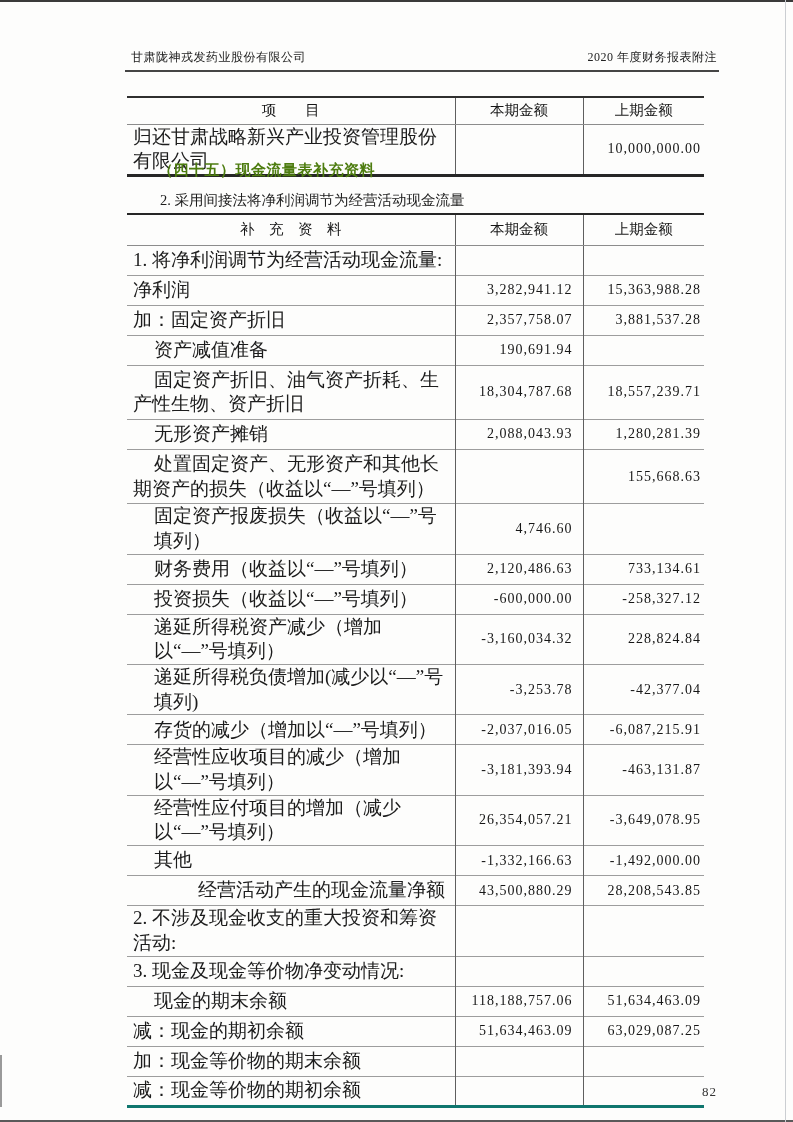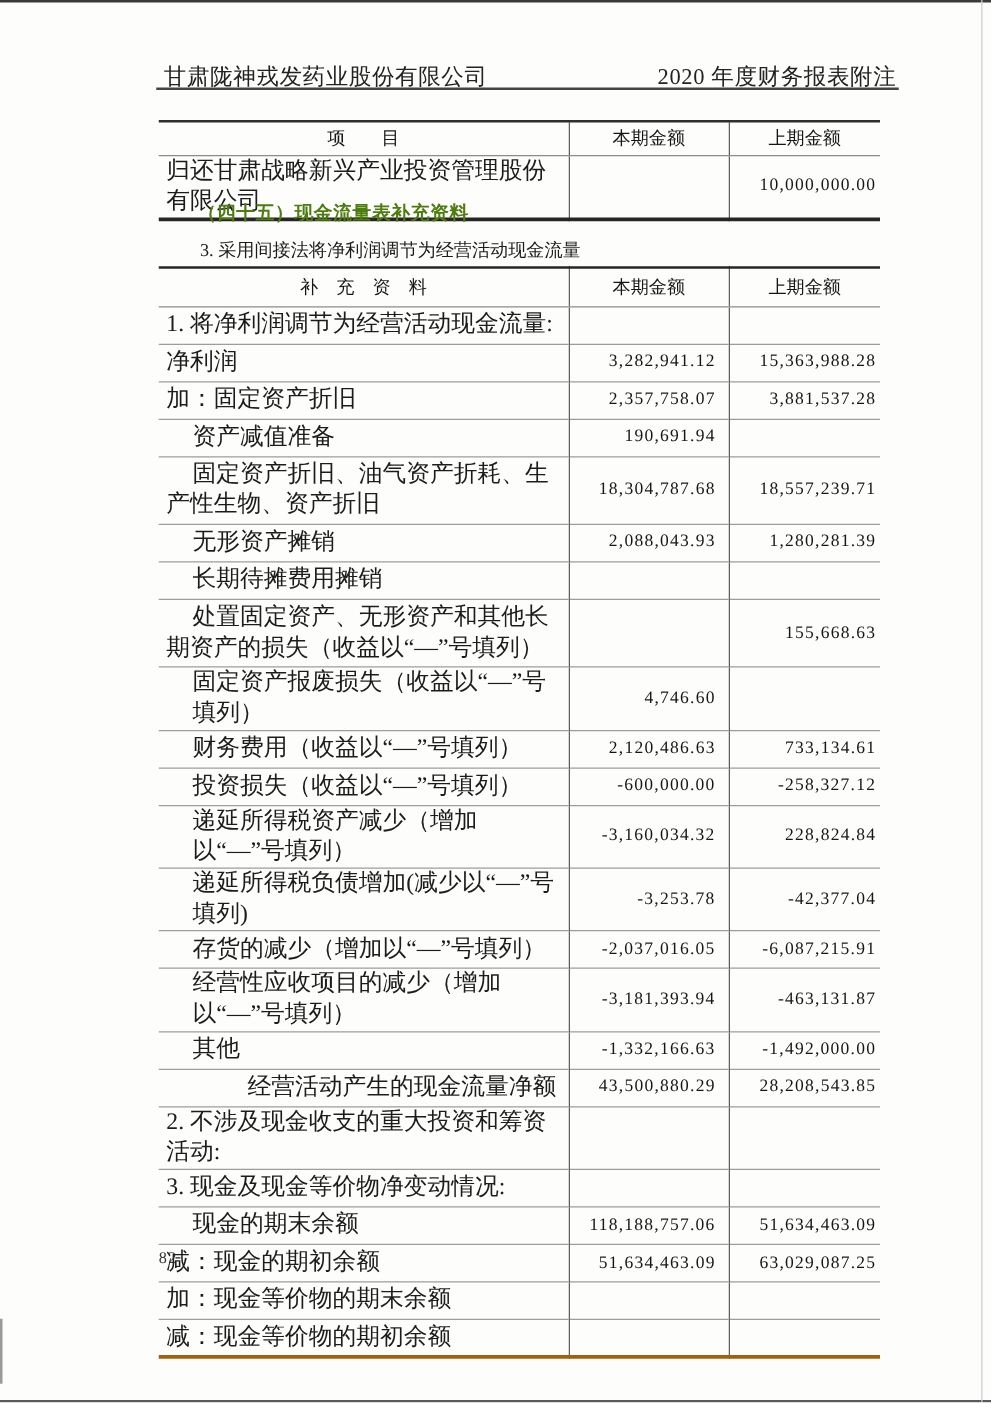--- a/index.html
+++ b/index.html
@@ -14,31 +14,31 @@
   
   .edge-top{position:absolute;top:0;left:0;width:100%;height:2px;background:#3a3a3a;}
   .edge-bottom{position:absolute;bottom:0;left:0;width:100%;height:2px;background:#5a5a5a;}
   .edge-right{position:absolute;top:0;right:7px;width:1px;height:100%;background:#cbced2;}
   .edge-left-mark{position:absolute;left:0;top:1055px;width:2px;height:52px;background:#9a9a9a;}
 
   
   .hdr{
     position:absolute;top:49px;left:131px;right:76px;
     display:flex;justify-content:space-between;
-    font-size:18px;letter-spacing:0.5px;color:#222;
+    font-size:12px;letter-spacing:0.5px;color:#222;
   }
   .hdr-rule{position:absolute;top:70px;left:125px;width:594px;height:2px;background:#454545;}
 
   
   .tbl{
     position:absolute;left:127px;width:577px;
     border-collapse:collapse;table-layout:fixed;
   }
   .tbl1{top:96px;border-top:2px solid #2f2f2f;border-bottom:3px solid #262626;}
-  .tbl2{top:213px;border-top:2px solid #262626;border-bottom:3px solid #a16207;}
+  .tbl2{top:213px;border-top:2px solid #262626;border-bottom:3px solid #0f766e;}
   .tbl th{
     font-weight:normal;text-align:center;font-size:14.5px;color:#161616;
     border-bottom:1px solid #8c8c8c;padding:0;
   }
   .tbl1 thead tr{height:27px;}
   .tbl2 thead tr{height:31px;}
   .tbl td{padding:0;vertical-align:middle;}
   .tbl tbody td{border-top:1px solid #9d9d9d;}
   .tbl td + td, .tbl th + th{border-left:1px solid #5f5f5f;}
   .tbl1 tbody tr{height:33px;}
@@ -50,21 +50,21 @@
   td.label.ind2{padding-left:71px;}
   td.label.wrap{padding-left:6px;text-indent:21px;padding-top:2px;padding-bottom:2px;}
   td.num{font-size:14px;text-align:right;letter-spacing:1px;color:#161616;white-space:nowrap;margin-top:14px;}
   td.num.cur{padding-right:10px;}
   td.num.pri{padding-right:3px;}
 
   
   .sec-title{position:absolute;left:158px;top:161px;font-size:15px;font-weight:bold;color:#4d7c0f;letter-spacing:0.5px;}
   .sec-sub{position:absolute;left:160px;top:191px;font-size:14.5px;color:#1c1c1c;}
 
-  .pageno{position:absolute;left:127px;top:998px;width:590px;text-align:left;font-size:13px;color:#333;letter-spacing:1px;}
+  .pageno{position:absolute;left:127px;top:1084px;width:590px;text-align:right;font-size:13px;color:#333;letter-spacing:1px;}
 </style>
 </head>
 <body>
 
 <div class="page">
 
   <div class="edge-top"></div>
   <div class="edge-bottom"></div>
   <div class="edge-right"></div>
   <div class="edge-left-mark"></div>
@@ -91,21 +91,21 @@
     <tbody id="tbl1-body">
         <tr>
           <td class="label ind0">归还甘肃战略新兴产业投资管理股份有限公司</td>
           <td class="num cur"></td>
           <td class="num pri">10,000,000.00</td>
         </tr>
       </tbody>
   </table>
 
   <div class="sec-title">（四十五）现金流量表补充资料</div>
-  <div class="sec-sub">3. 采用间接法将净利润调节为经营活动现金流量</div>
+  <div class="sec-sub">2. 采用间接法将净利润调节为经营活动现金流量</div>
 
   <table class="tbl tbl2">
     <colgroup>
         <col style="width:328px">
         <col style="width:128px">
         <col style="width:121px">
       </colgroup>
     <thead>
       <tr>
         <th>补　充　资　料</th>
@@ -137,25 +137,20 @@
         <tr class="two-line">
           <td class="label ind1 wrap">固定资产折旧、油气资产折耗、生产性生物、资产折旧</td>
           <td class="num cur">18,304,787.68</td>
           <td class="num pri">18,557,239.71</td>
         </tr>
         <tr>
           <td class="label ind1">无形资产摊销</td>
           <td class="num cur">2,088,043.93</td>
           <td class="num pri">1,280,281.39</td>
         </tr>
-        <tr>
-          <td class="label ind1">长期待摊费用摊销</td>
-          <td class="num cur"></td>
-          <td class="num pri"></td>
-        </tr>
         <tr class="two-line">
           <td class="label ind1 wrap">处置固定资产、无形资产和其他长期资产的损失（收益以“—”号填列）</td>
           <td class="num cur"></td>
           <td class="num pri">155,668.63</td>
         </tr>
         <tr>
           <td class="label ind1">固定资产报废损失（收益以“—”号填列）</td>
           <td class="num cur">4,746.60</td>
           <td class="num pri"></td>
         </tr>
@@ -183,20 +178,25 @@
           <td class="label ind1">存货的减少（增加以“—”号填列）</td>
           <td class="num cur">-2,037,016.05</td>
           <td class="num pri">-6,087,215.91</td>
         </tr>
         <tr>
           <td class="label ind1">经营性应收项目的减少（增加以“—”号填列）</td>
           <td class="num cur">-3,181,393.94</td>
           <td class="num pri">-463,131.87</td>
         </tr>
         <tr>
+          <td class="label ind1">经营性应付项目的增加（减少以“—”号填列）</td>
+          <td class="num cur">26,354,057.21</td>
+          <td class="num pri">-3,649,078.95</td>
+        </tr>
+        <tr>
           <td class="label ind1">其他</td>
           <td class="num cur">-1,332,166.63</td>
           <td class="num pri">-1,492,000.00</td>
         </tr>
         <tr>
           <td class="label ind2">经营活动产生的现金流量净额</td>
           <td class="num cur">43,500,880.29</td>
           <td class="num pri">28,208,543.85</td>
         </tr>
         <tr>

